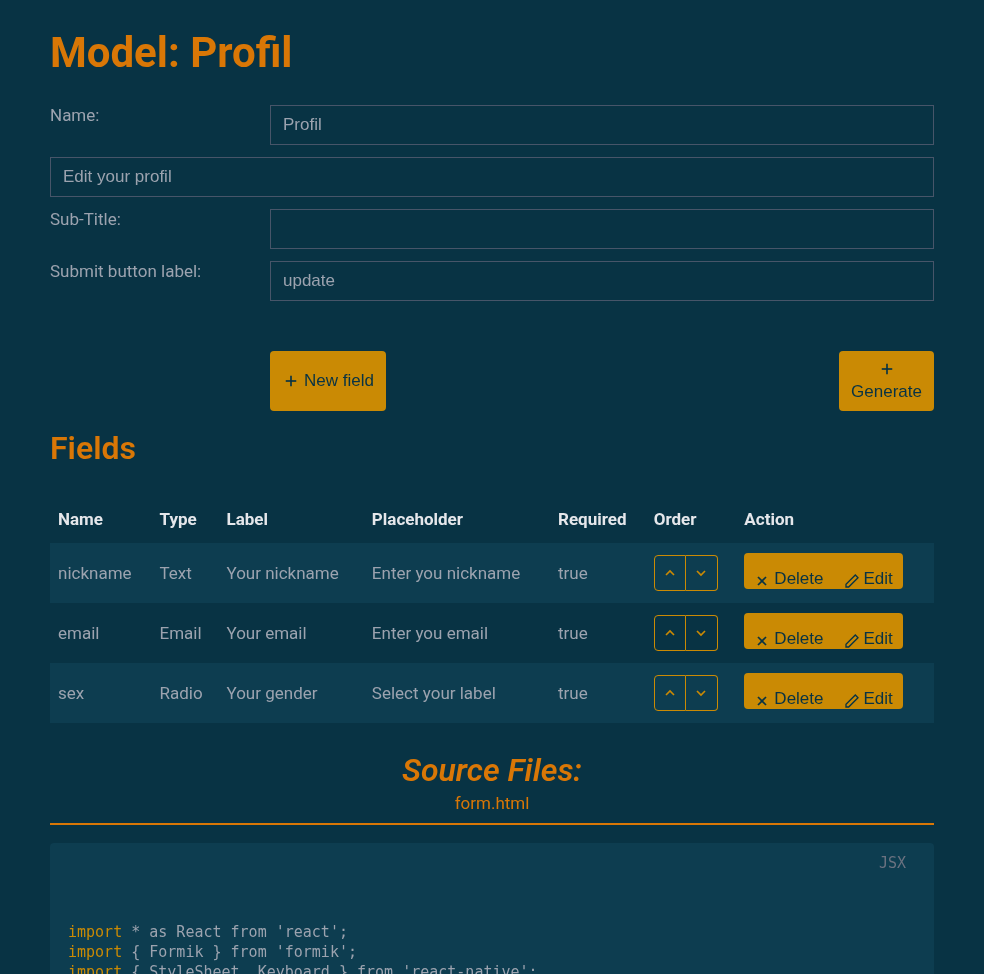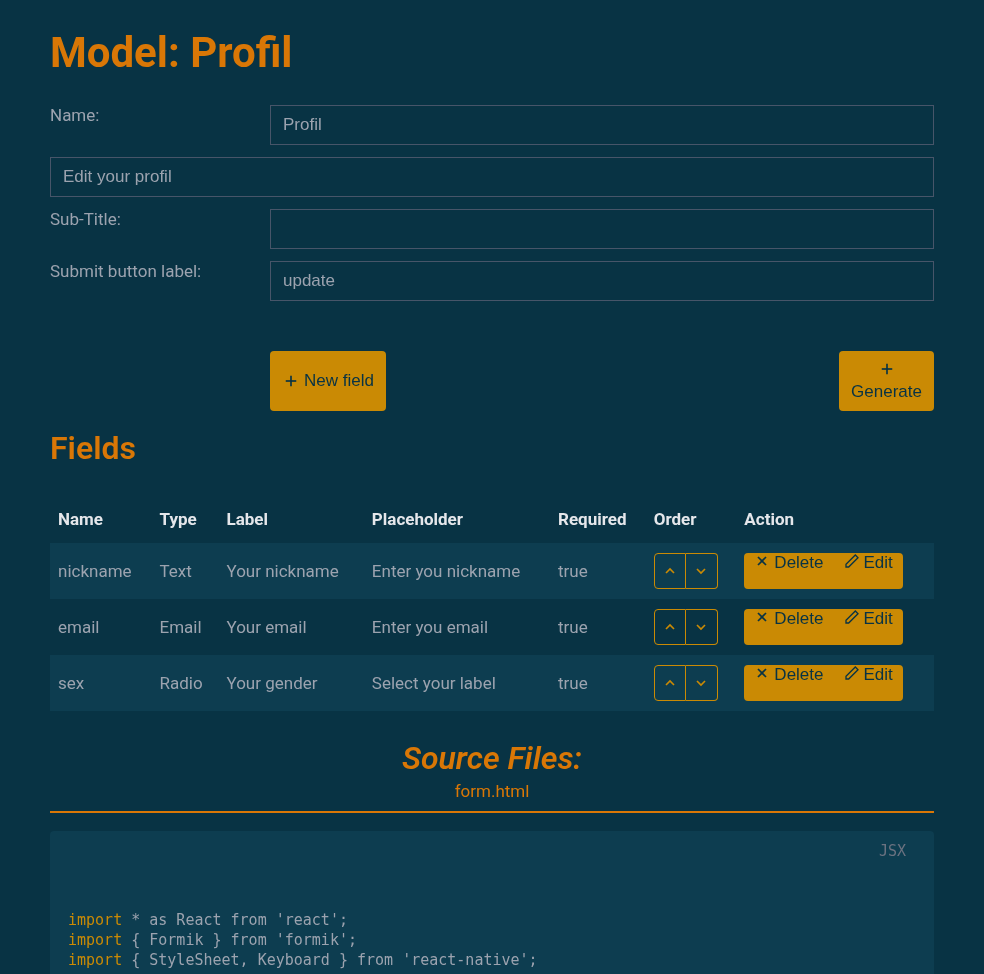--- a/index.html
+++ b/index.html
@@ -103,21 +103,21 @@
       padding: 0;
     }
     .order-btn.first { border-radius: 4px 0 0 4px; }
     .order-btn.last { border-radius: 0 4px 4px 0; border-left: none; }
     .action-btn {
       background: #ca8a04;
       border: none;
       color: #083344;
       cursor: pointer;
       display: inline-flex;
-      align-items: flex-start;
+      align-items: flex-end;
       font-size: 17px;
       gap: 4px;
       height: 36px;
       padding: 0 10px;
     }
     .action-btn.first { border-radius: 4px 0 0 4px; }
     .action-btn.last { border-radius: 0 4px 4px 0; }
     .source-title {
       color: #d97706;
       font-size: 32px;

